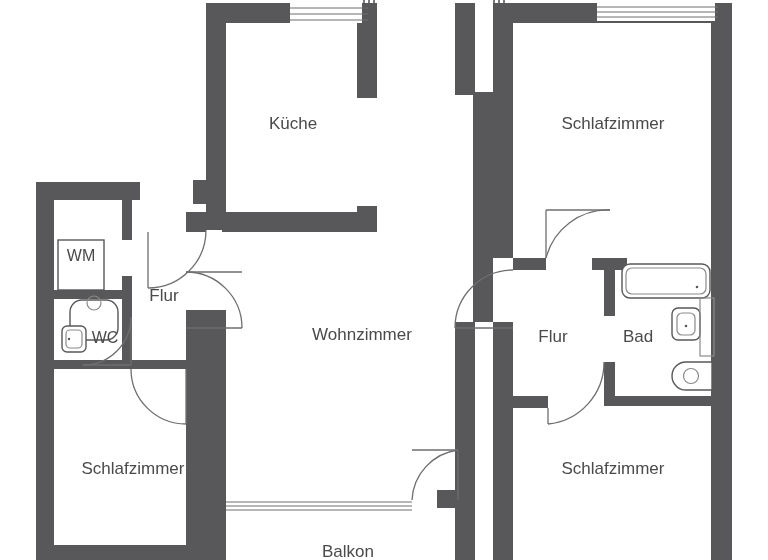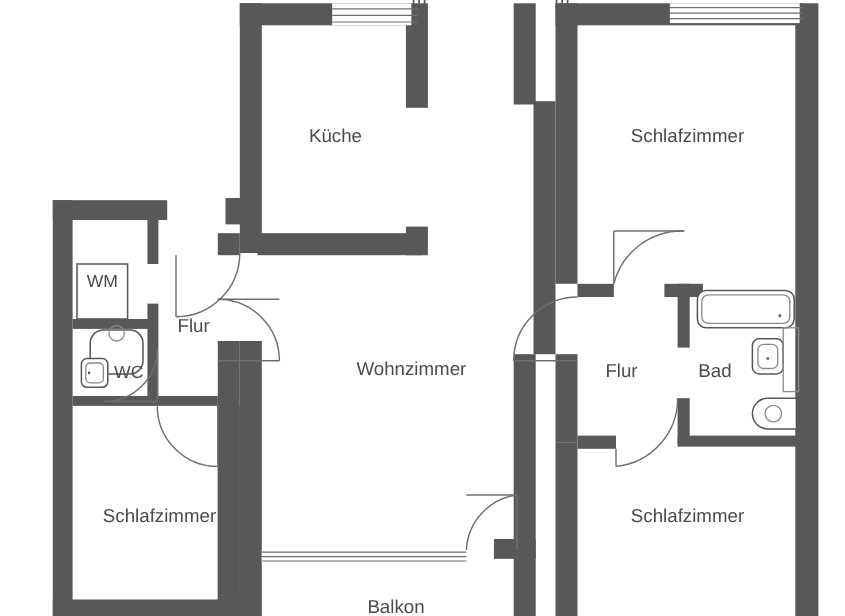--- a/index.html
+++ b/index.html
@@ -7,21 +7,20 @@
     padding: 0;
     background: #ffffff;
   }
   #plan-wrap {
     position: relative;
     width: 744px;
     height: 560px;
     background: #ffffff;
     overflow: hidden;
     font-family: "Liberation Sans", sans-serif;
-    margin-left: 12px;
   }
   svg#floorplan {
     display: block;
     width: 768px;
     height: 560px;
   }
   .wall { fill: #58585a; }
   .fixture {
     fill: #ffffff;
     stroke: #58585a;

